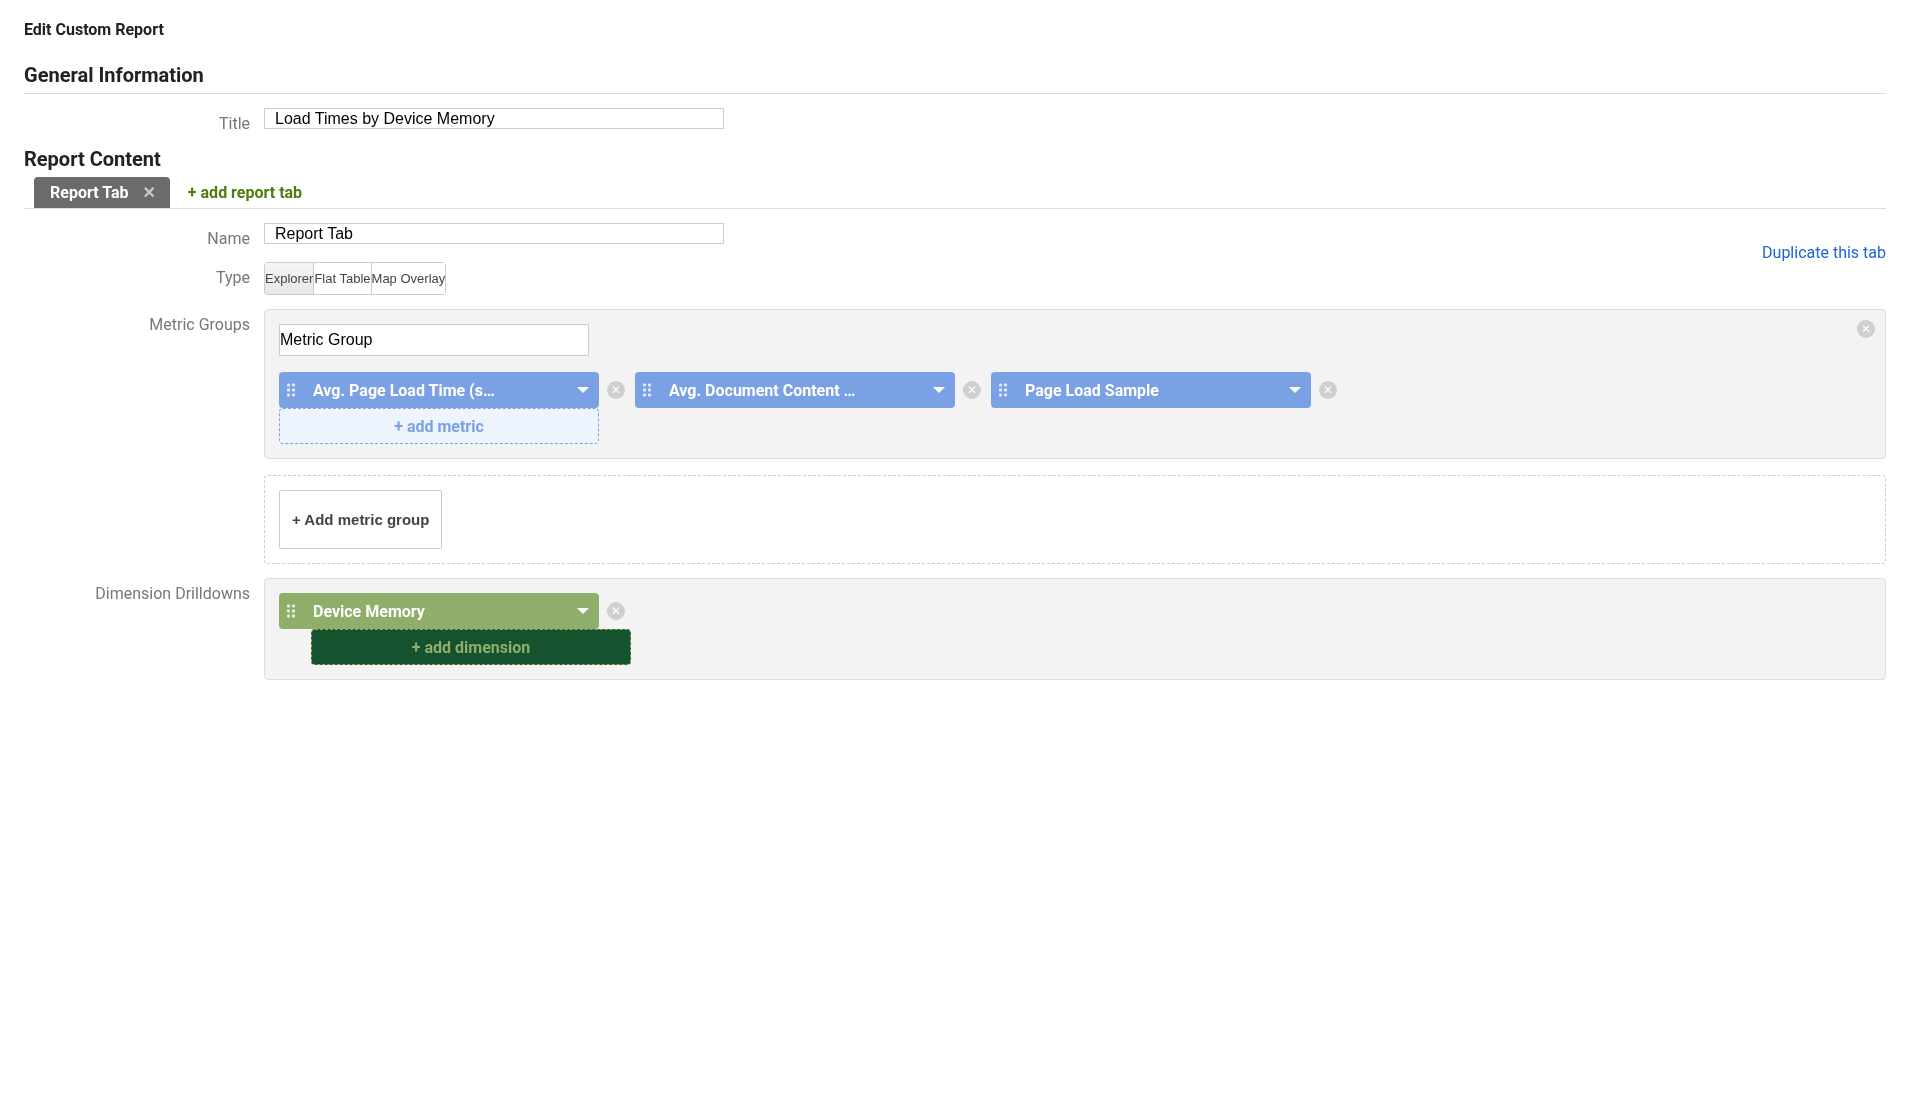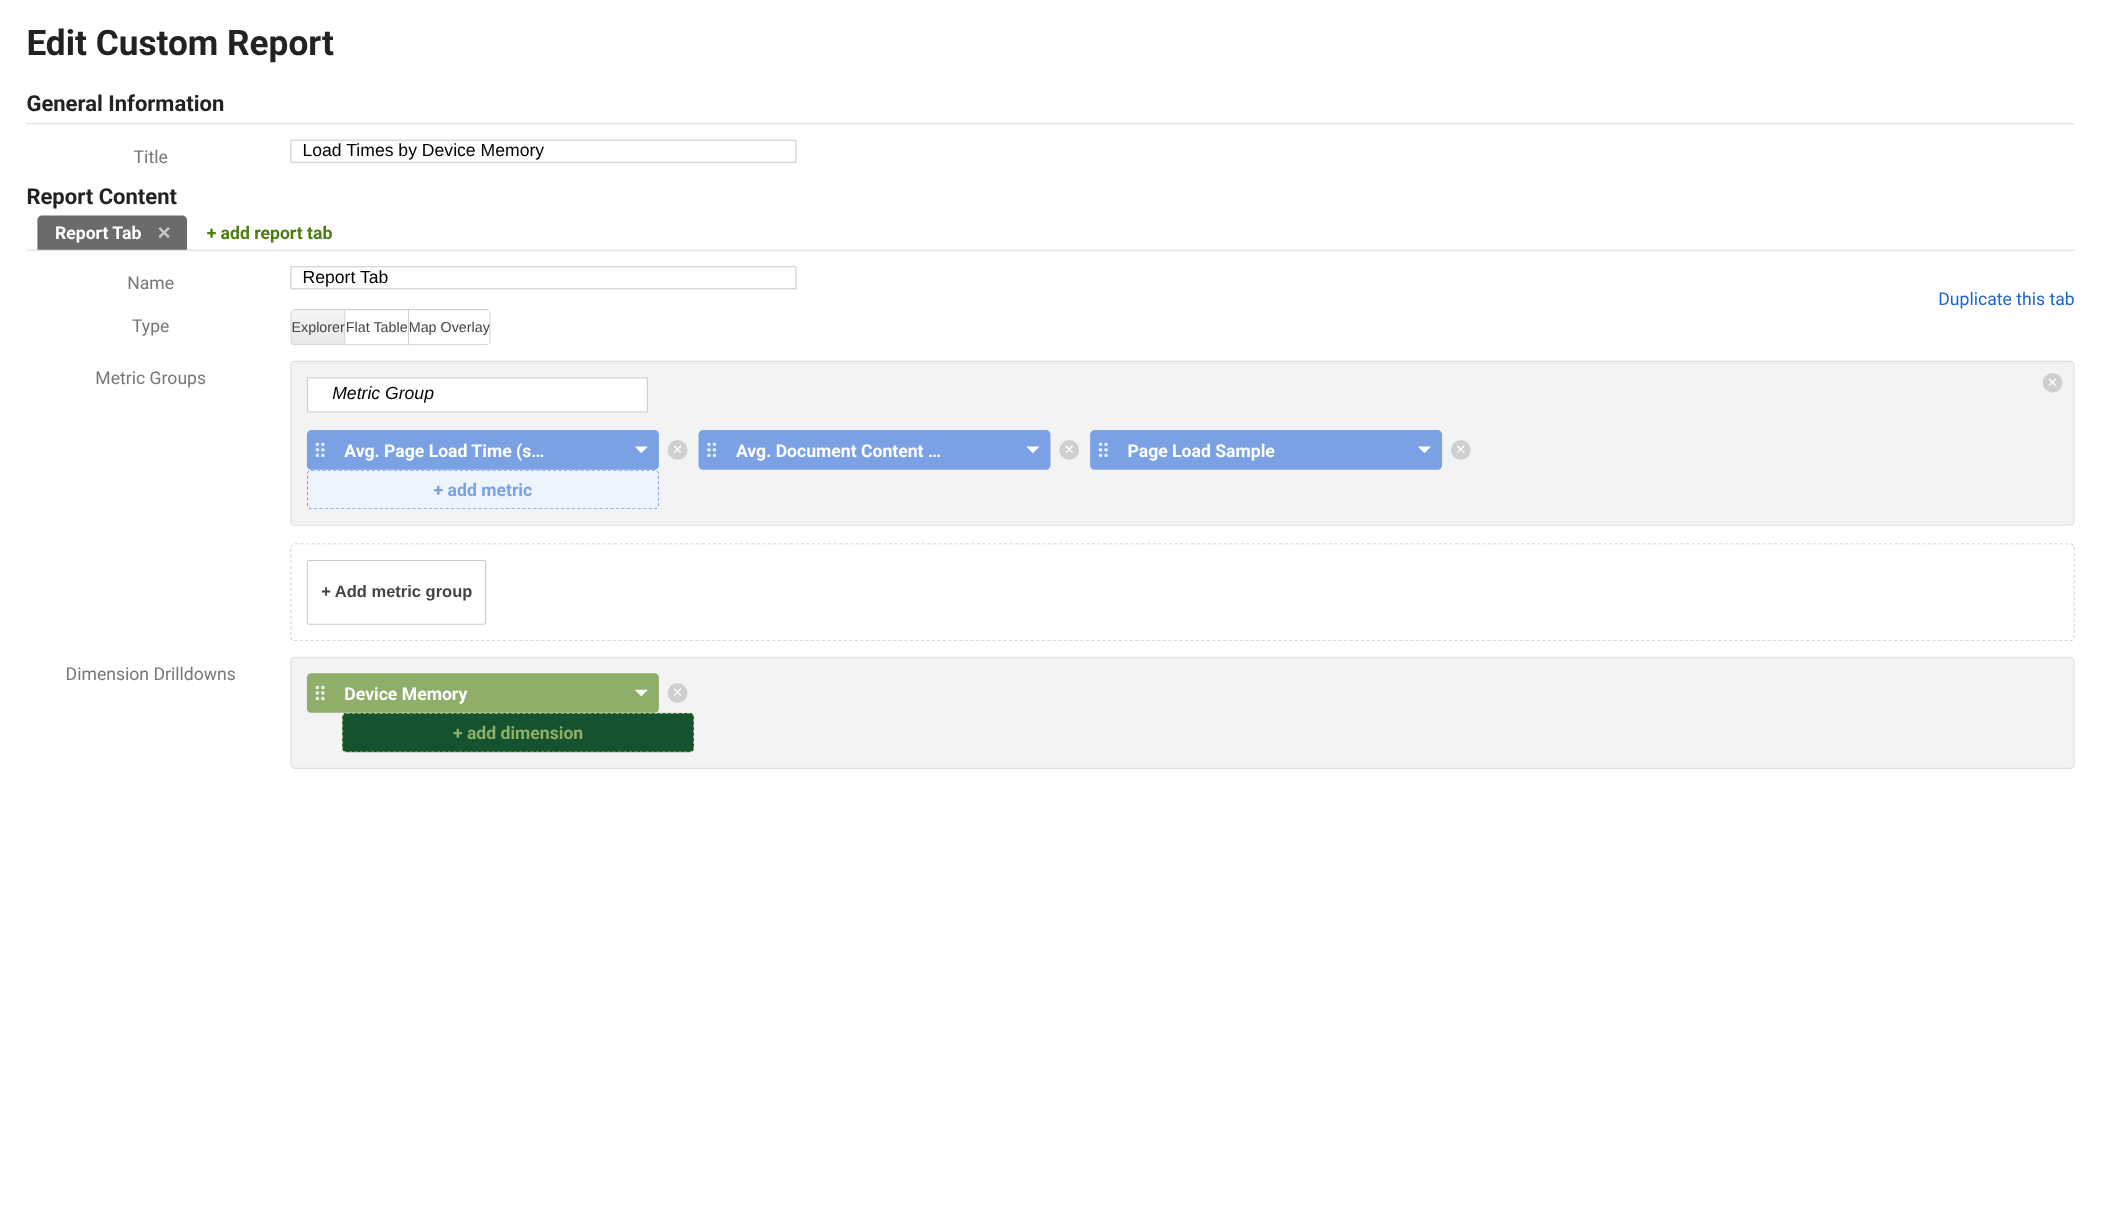--- a/index.html
+++ b/index.html
@@ -4,32 +4,32 @@
 <style>
   * { box-sizing: border-box; }
   body {
     font-family: Roboto, Arial, sans-serif;
     font-size: 14px;
     color: #222;
     margin: 0;
     padding: 20px 24px;
     background: #fff;
   }
-  h1 { font-size: 32px; font-weight: 700; margin: 0 0 24px 0; }
+  h1 { font-size: 16px; font-weight: 700; margin: 0 0 24px 0; }
   h2 { font-size: 20px; font-weight: 700; margin: 0 0 6px 0; }
   .section-rule { border-bottom: 1px solid #ddd; margin-bottom: 14px; }
 
   .field-row {
     display: flex;
     align-items: flex-start;
     margin-bottom: 14px;
   }
   .field-label {
     width: 240px;
-    text-align: center;
+    text-align: right;
     padding-right: 14px;
     padding-top: 6px;
     color: #777;
     font-size: 16px;
   }
   .field-body { flex: 1; position: relative; }
 
   .text-input {
     width: 460px;
     height: 21px;
@@ -112,26 +112,25 @@
     background: #cfcfcf;
     color: #fff;
     font-size: 12px;
     line-height: 18px;
     text-align: center;
     cursor: pointer;
   }
   .group-name-input {
     width: 310px;
     height: 32px;
-    padding: 4px 22px;
+    padding: 4px 0;
     font-size: 16px;
     border: 1px solid #ccc;
     background: #fff;
     margin-bottom: 16px;
-    font-style: italic;
   }
 
   .chips-row { display: flex; flex-wrap: wrap; gap: 10px; align-items: center; }
 
   .chip {
     position: relative;
     display: inline-flex;
     align-items: center;
     height: 36px;
     width: 320px;

